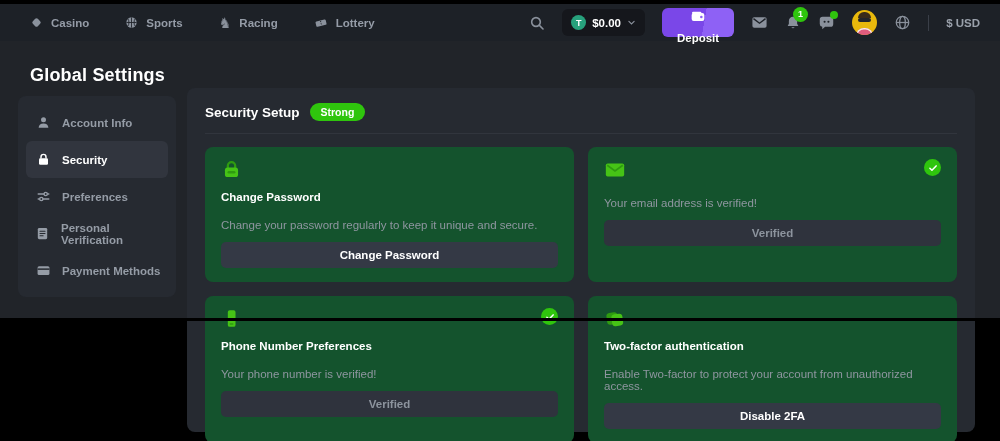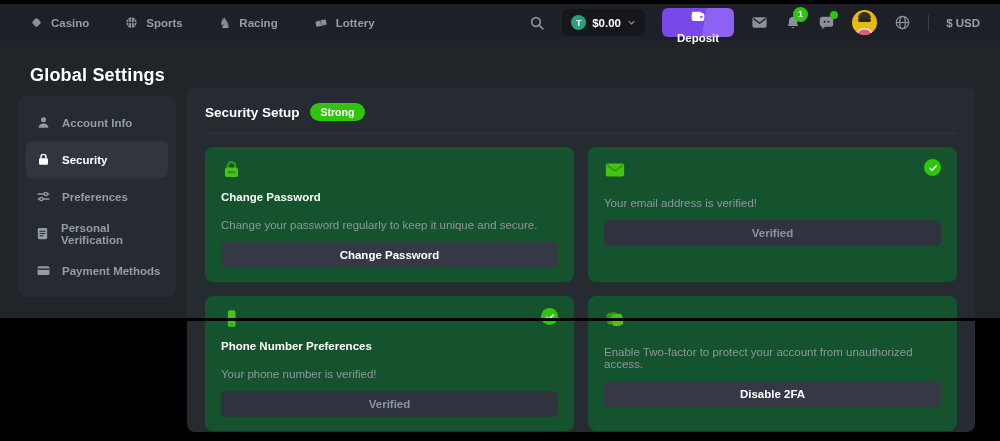--- a/index.html
+++ b/index.html
@@ -370,20 +370,21 @@
 
         <div class="card">
           <div class="card-top">
             <span class="card-icon">
               <svg width="22" height="22" viewBox="0 0 24 24">
                   <rect x="3" y="5" width="12" height="13" rx="3.5" transform="rotate(-8 9 11.5)" fill="#2f9b10"></rect>
                   <rect x="8.5" y="6.5" width="12" height="13" rx="3.5" transform="rotate(-8 14.5 13)" fill="#46c316"></rect>
                 </svg>
             </span>
           </div>
+          <div class="card-title">Two-factor authentication</div>
           <div class="card-desc">Enable Two-factor to protect your account from unauthorized access.</div>
           <button class="card-btn">Disable 2FA</button>
         </div>
 
       </div>
     </section>
   </div>
 
   <div class="edge-strip edge-bottom"></div>
 </div>

